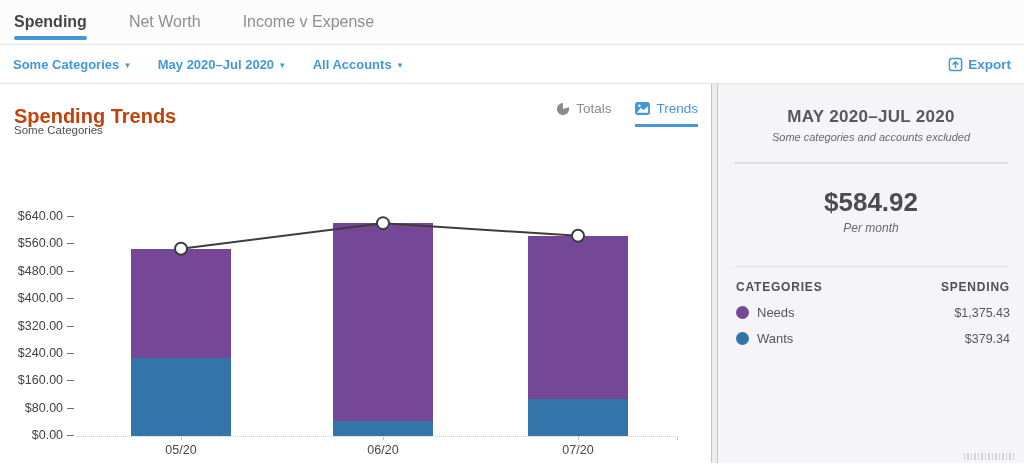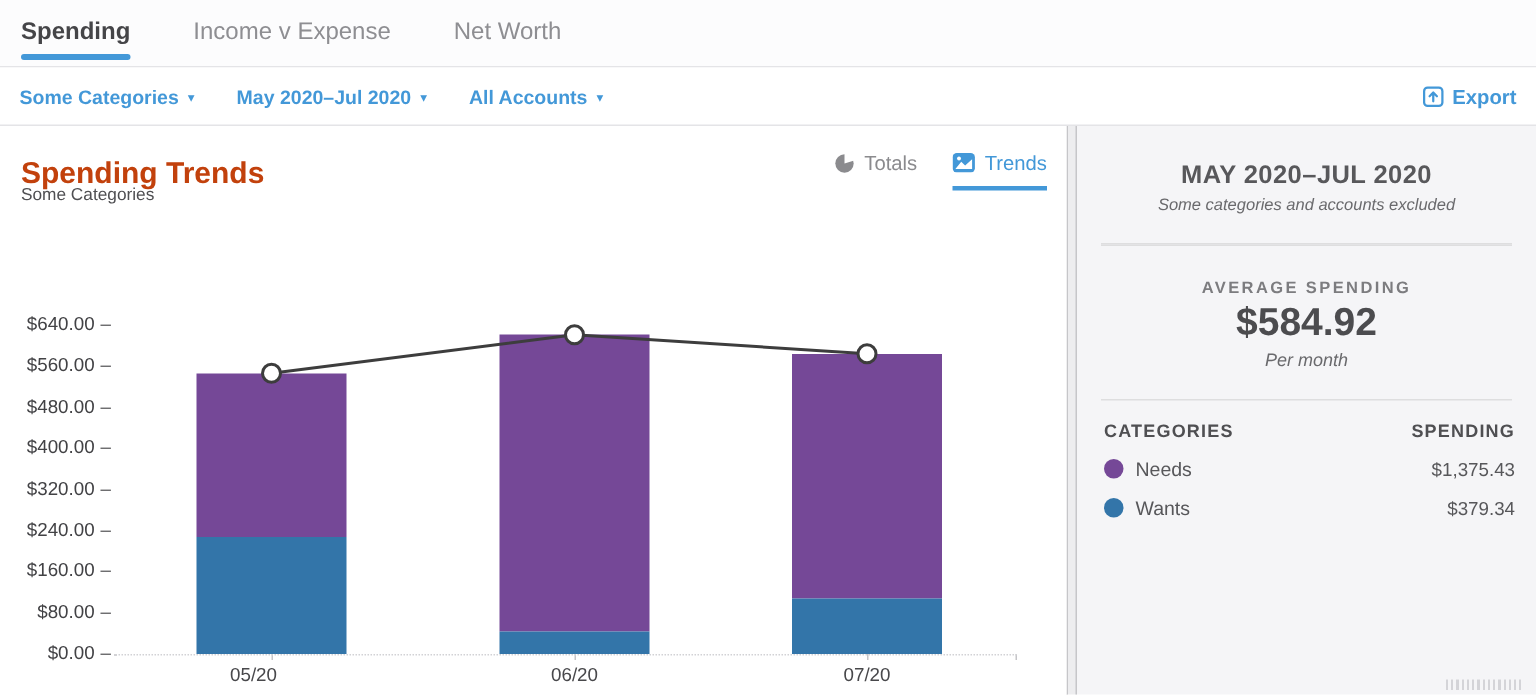--- a/index.html
+++ b/index.html
@@ -82,24 +82,24 @@
 </head>
 <body>
 
 <div class="app">
 
   <nav class="topnav">
     <div class="nav-tab active">
       <span>Spending</span>
     </div>
     <div class="nav-tab">
+      <span>Net Worth</span>
+    </div>
+    <div class="nav-tab">
       <span>Income v Expense</span>
-    </div>
-    <div class="nav-tab">
-      <span>Net Worth</span>
     </div>
   </nav>
 
   <div class="filterbar">
     <div class="dropdown">
       <span>Some Categories</span>
       <span class="caret">▾</span>
     </div>
     <div class="dropdown">
       <span>May 2020–Jul 2020</span>
@@ -157,21 +157,21 @@
           <div class="y-tick" style="top: 128.875px;">$240.00</div>
           <div class="y-tick" style="top: 156.25px;">$160.00</div>
           <div class="y-tick" style="top: 183.625px;">$80.00</div>
           <div class="y-tick" style="top: 211px;">$0.00</div>
         </div>
       <div class="plot" id="plot">
           <div class="bar" style="left: 51px; height: 187.177px;">
             <div class="seg-needs"></div>
             <div class="seg-wants" style="height: 77.6766px;"></div>
           </div>
-          <div class="x-label" style="left: 89px;">05/20</div>
+          <div class="x-label" style="left: 101px;">05/20</div>
           <div class="x-tick" style="left: 101px;"></div>
           <div class="bar" style="left: 253px; height: 212.841px;">
             <div class="seg-needs"></div>
             <div class="seg-wants" style="height: 15.3984px;"></div>
           </div>
           <div class="x-label" style="left: 303px;">06/20</div>
           <div class="x-tick" style="left: 303px;"></div>
           <div class="bar" style="left: 448px; height: 200.18px;">
             <div class="seg-needs"></div>
             <div class="seg-wants" style="height: 36.6141px;"></div>
@@ -191,21 +191,20 @@
     <div class="divider-strip"></div>
 
     <aside class="sidebar">
       <div class="sb-header">
         <div class="sb-title">MAY 2020–JUL 2020</div>
         <div class="sb-note">Some categories and accounts excluded</div>
       </div>
       <hr class="sb-div">
       <hr class="sb-div">
       <div class="sb-stat second">
-        <div class="stat-label">AVERAGE SPENDING</div>
         <div class="stat-value">$584.92</div>
         <div class="stat-note">Per month</div>
       </div>
       <hr class="sb-div">
       <div class="sb-table">
         <div class="sb-table-head">
           <span>CATEGORIES</span>
           <span>SPENDING</span>
         </div>
         <div class="cat-row">

